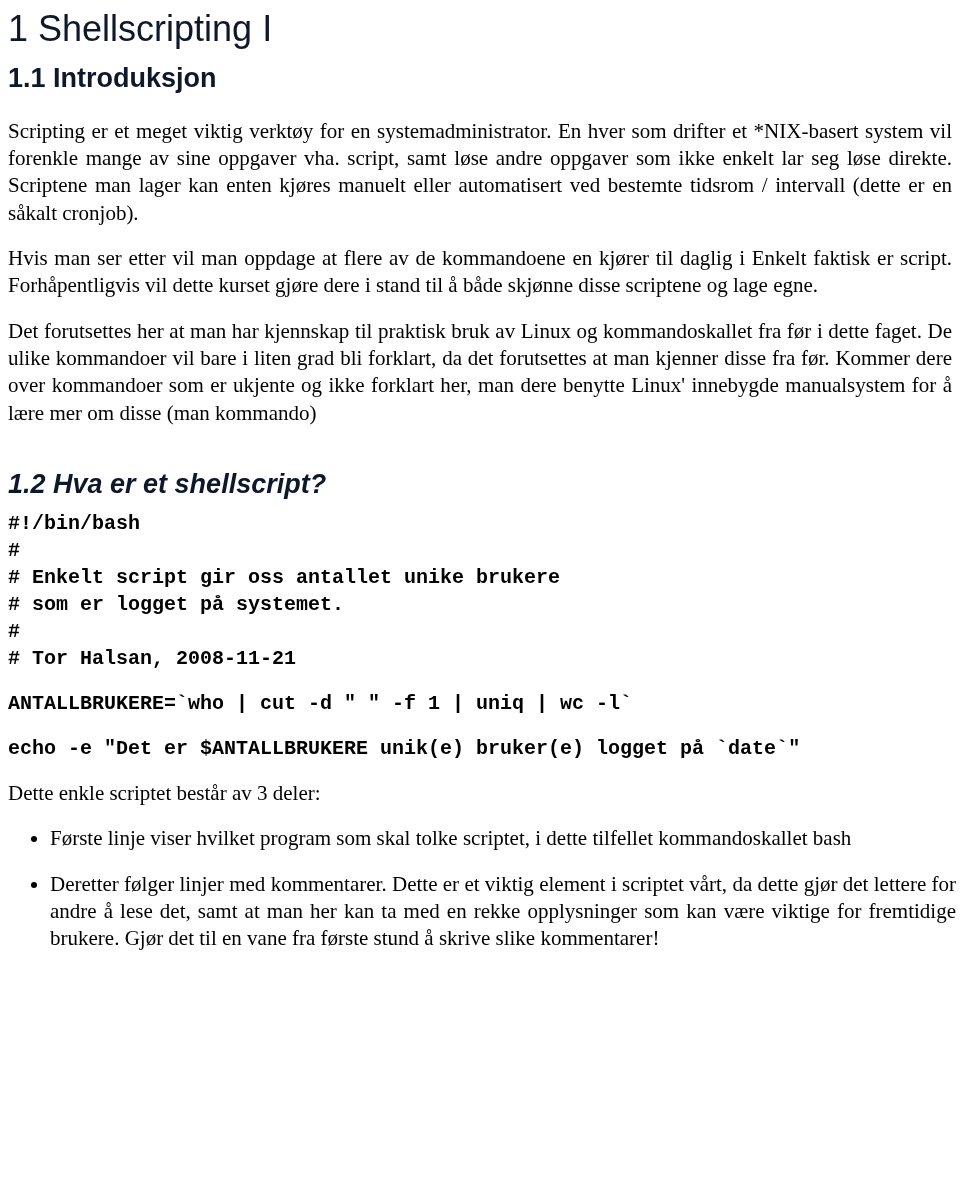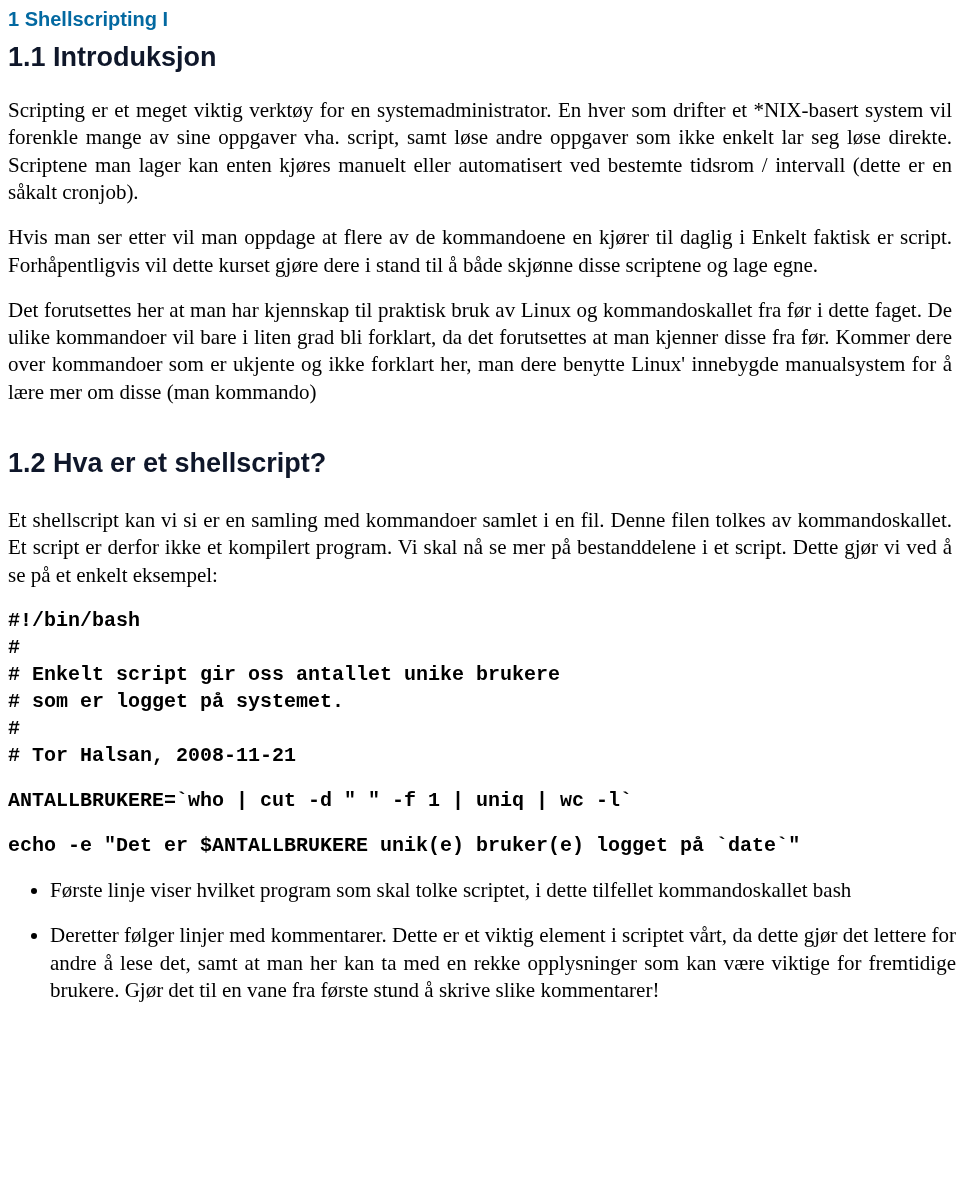--- a/index.html
+++ b/index.html
@@ -9,36 +9,37 @@
     padding: 0;
     width: 960px;
     color: #000000;
     font-size: 21px;
     line-height: 1.3;
   }
   .page {
     padding: 6px 4px 20px 8px;
   }
   h1.doc-title {
-    color: #0369a1;
+    color: #0f172a;
     font-family: Arial, Helvetica, sans-serif;
-    font-weight: bold;
-    font-size: 20px;
+    font-weight: normal;
+    font-size: 36px;
     margin: 0 0 8px 0;
   }
   h2.section-title {
     color: #0f172a;
     font-family: Arial, Helvetica, sans-serif;
     font-weight: bold;
     font-size: 27px;
     margin: 2px 0 22px 0;
   }
   h2.section-title.sec2 {
     margin-top: 40px;
-    margin-bottom: 26px;
+    margin-bottom: 8px;
+    font-style: italic;
   }
   p {
     margin: 0 4px 18px 0;
     text-align: justify;
   }
   .code {
     font-family: "Courier New", Courier, monospace;
     white-space: pre;
     font-size: 20px;
     line-height: 1.35;
@@ -63,30 +64,30 @@
   <h1 class="doc-title">1 Shellscripting I</h1>
 
   <h2 class="section-title">1.1 Introduksjon</h2>
 
   <p>Scripting er et meget viktig verktøy for en systemadministrator. En hver som drifter et *NIX-basert system vil forenkle mange av sine oppgaver vha. script, samt løse andre oppgaver som ikke enkelt lar seg løse direkte. Scriptene man lager kan enten kjøres manuelt eller automatisert ved bestemte tidsrom / intervall (dette er en såkalt cronjob).</p>
   <p>Hvis man ser etter vil man oppdage at flere av de kommandoene en kjører til daglig i Enkelt faktisk er script. Forhåpentligvis vil dette kurset gjøre dere i stand til å både skjønne disse scriptene og lage egne.</p>
   <p>Det forutsettes her at man har kjennskap til praktisk bruk av Linux og kommandoskallet fra før i dette faget. De ulike kommandoer vil bare i liten grad bli forklart, da det forutsettes at man kjenner disse fra før. Kommer dere over kommandoer som er ukjente og ikke forklart her, man dere benytte Linux' innebygde manualsystem for å lære mer om disse (man kommando)</p>
 
   <h2 class="section-title sec2">1.2 Hva er et shellscript?</h2>
 
-  <p>Et shellscript kan vi si er en samling med kommandoer samlet i en fil. Denne filen tolkes av kommandoskallet. Et script er derfor ikke et kompilert program. Vi skal nå se mer på bestanddelene i et script. Dette gjør vi ved å se på et enkelt eksempel:</p>
 
   <div class="code">#!/bin/bash
 #
 # Enkelt script gir oss antallet unike brukere
 # som er logget på systemet.
 #
 # Tor Halsan, 2008-11-21</div>
   <div class="code">ANTALLBRUKERE=`who | cut -d " " -f 1 | uniq | wc -l`</div>
   <div class="code">echo -e "Det er $ANTALLBRUKERE unik(e) bruker(e) logget på `date`"</div>
 
+  <p>Dette enkle scriptet består av 3 deler:</p>
 
   <ul class="bullets">
     <li>Første linje viser hvilket program som skal tolke scriptet, i dette tilfellet kommandoskallet bash</li>
     <li>Deretter følger linjer med kommentarer. Dette er et viktig element i scriptet vårt, da dette gjør det lettere for andre å lese det, samt at man her kan ta med en rekke opplysninger som kan være viktige for fremtidige brukere. Gjør det til en vane fra første stund å skrive slike kommentarer!</li>
   </ul>
 
 </div>
 
 </body></html>

